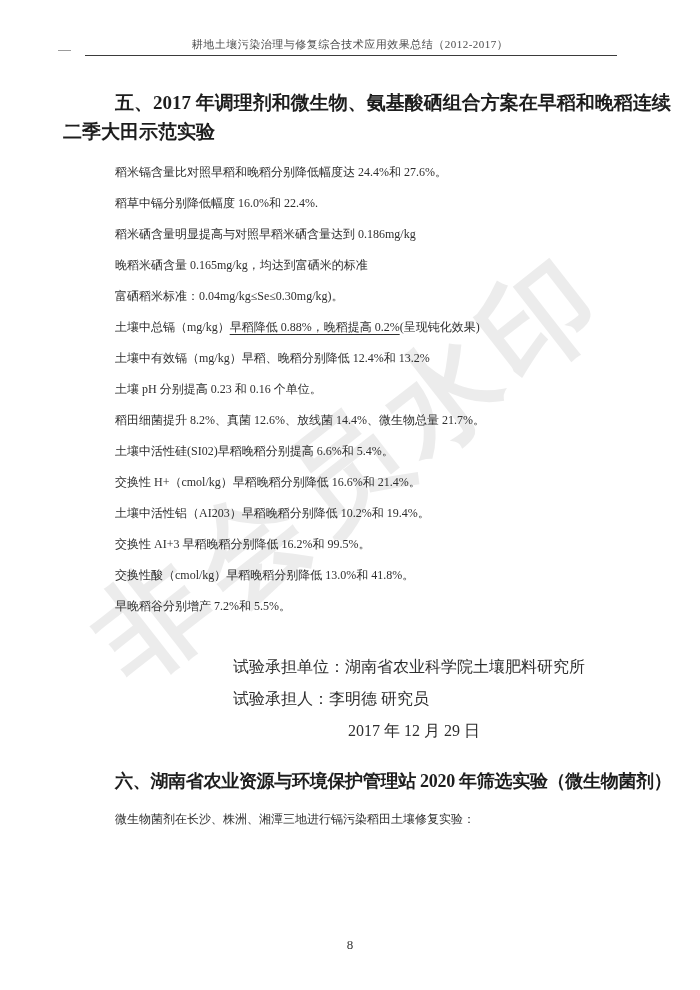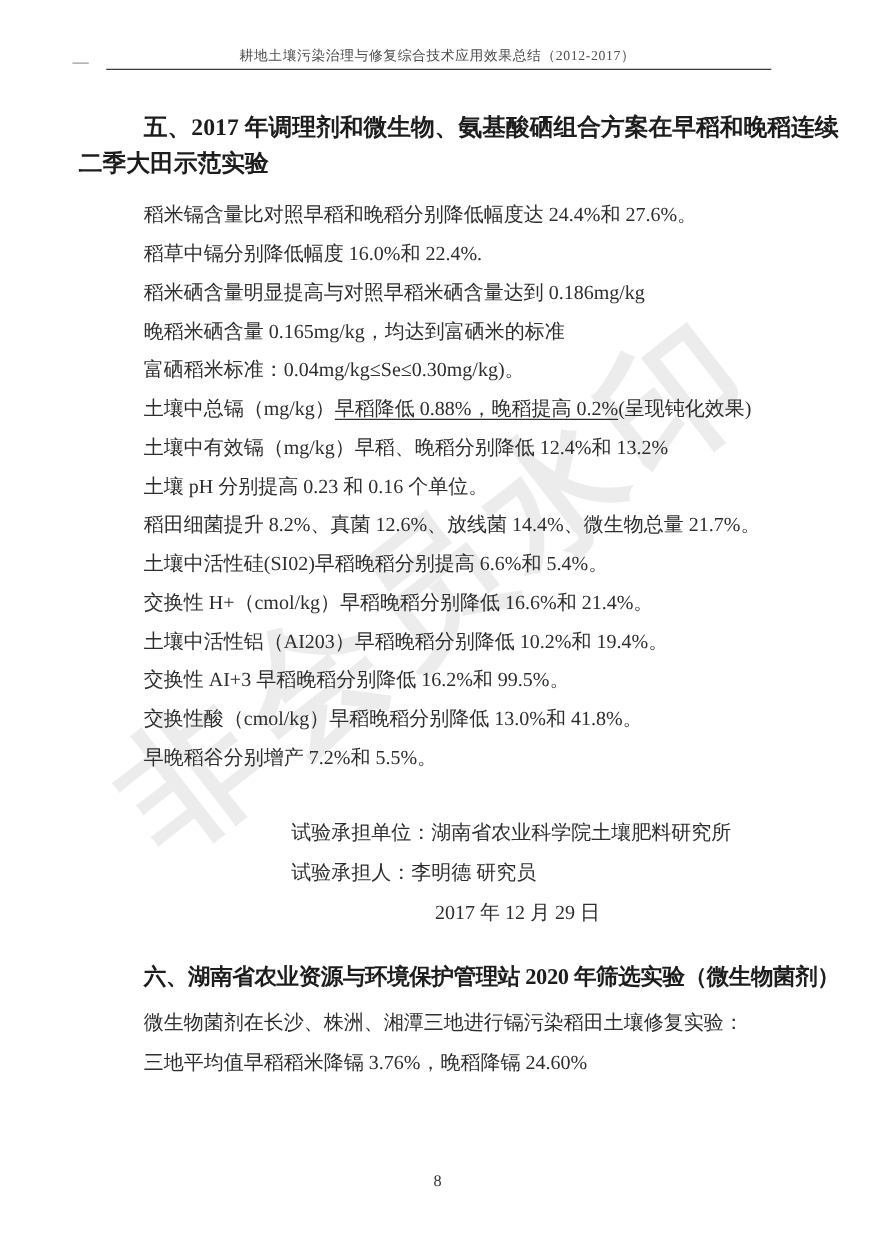--- a/index.html
+++ b/index.html
@@ -34,21 +34,21 @@
     font-size:19px;font-weight:bold;line-height:29px;
     text-indent:52px;color:#1d1d1d;
   }
   .sec-title.sec6{
     margin-top:18px;font-size:18px;line-height:32px;letter-spacing:-.3px;
   }
 
   .body-line{
     position:relative;z-index:1;
     margin:0 20px 0 63px;padding-left:52px;
-    font-size:16px;height:31px;line-height:31px;white-space:nowrap;
+    font-size:12px;height:31px;line-height:31px;white-space:nowrap;
   }
   .body-line.first{margin-top:11px;}
   .body-line.s6first{margin-top:6px;}
   .body-line.s6{height:32px;line-height:32px;}
   .ul{text-decoration:underline;text-underline-offset:3px;}
 
   .attr-block{position:relative;z-index:1;margin-top:29px;}
   .attr-line{margin:0 0 0 63px;padding-left:170px;font-size:16px;height:32px;line-height:32px;white-space:nowrap;}
   .attr-line.date{padding-left:285px;}
 
@@ -91,17 +91,16 @@
   <p class="body-line">早晚稻谷分别增产 7.2%和  5.5%。</p>
 
   <div class="attr-block">
     <p class="attr-line">试验承担单位：湖南省农业科学院土壤肥料研究所</p>
     <p class="attr-line">试验承担人：李明德  研究员</p>
     <p class="attr-line date">2017 年 12 月 29 日</p>
   </div>
 
   <h2 class="sec-title sec6">六、湖南省农业资源与环境保护管理站 2020 年筛选实验（微生物菌剂）</h2>
   <p class="body-line s6 s6first">微生物菌剂在长沙、株洲、湘潭三地进行镉污染稻田土壤修复实验：</p>
-  <p class="body-line s6">三地平均值早稻稻米降镉 3.76%，晚稻降镉 24.60%</p>
 
   <div class="page-number">8</div>
 
 </div>
 
 </body></html>

